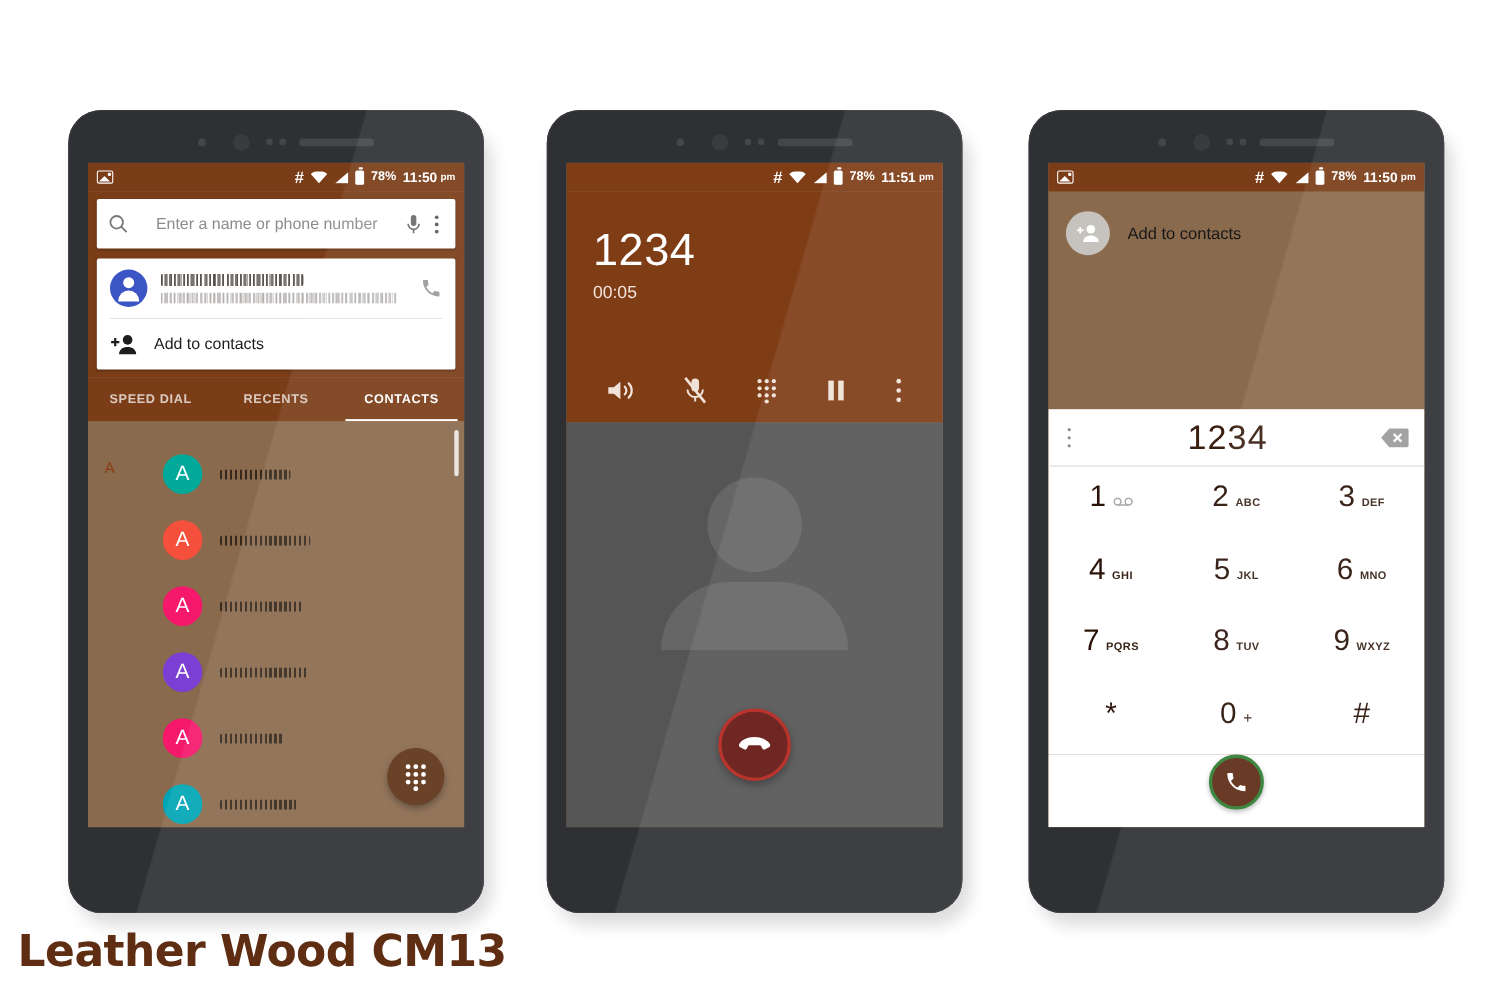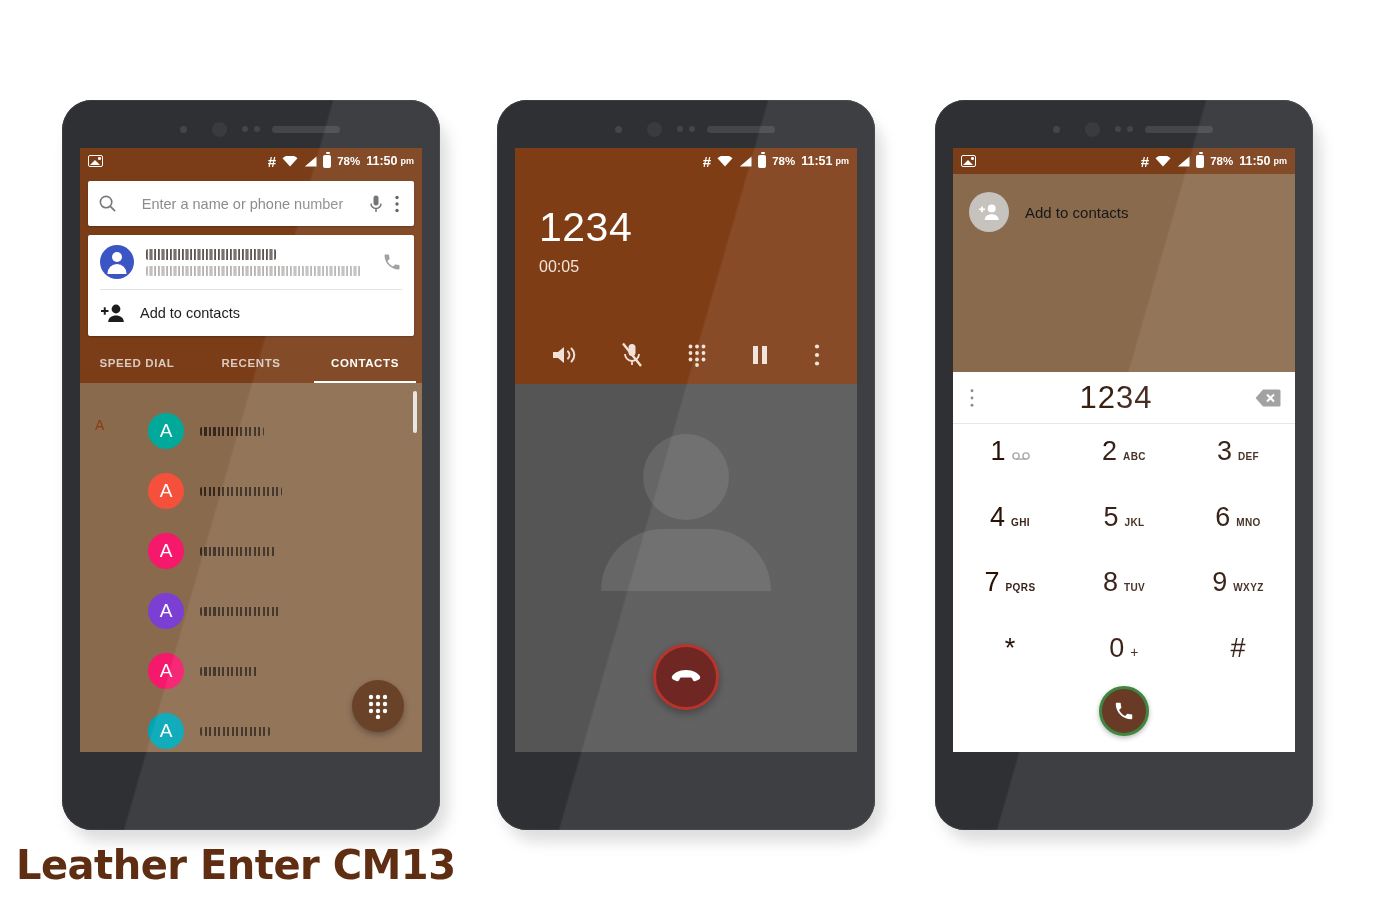--- a/index.html
+++ b/index.html
@@ -504,14 +504,14 @@
               <path d="M6.6 10.8c1.4 2.8 3.8 5.1 6.6 6.6l2.2-2.2c.3-.3.7-.4 1-.2 1.2.4 2.4.6 3.6.6.6 0 1 .4 1 1V20c0 .6-.4 1-1 1C10.6 21 3 13.4 3 4c0-.6.4-1 1-1h3.5c.6 0 1 .4 1 1 0 1.3.2 2.5.6 3.6.1.3 0 .7-.2 1l-2.3 2.2z" fill="#fff"></path>
             </svg>
           </div>
         </div>
       </div>
     </div>
     <div class="chin"></div>
     <div class="sheen"></div>
   </div>
 
-  <div class="wm">Leather Enter CM13</div>
+  <div class="wm">Leather Wood CM13</div>
 </div>
 
 </body></html>

